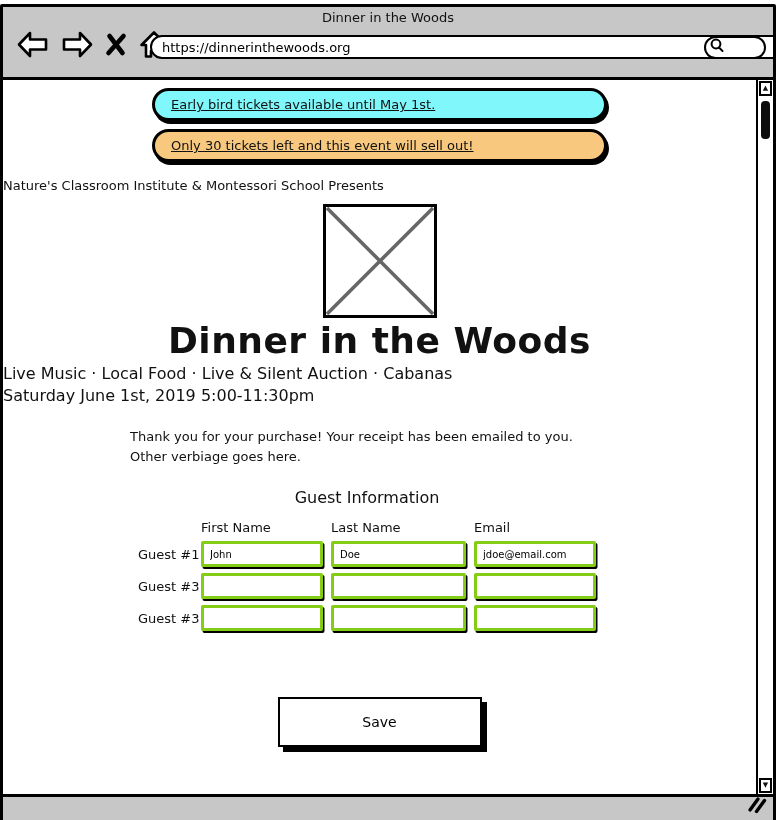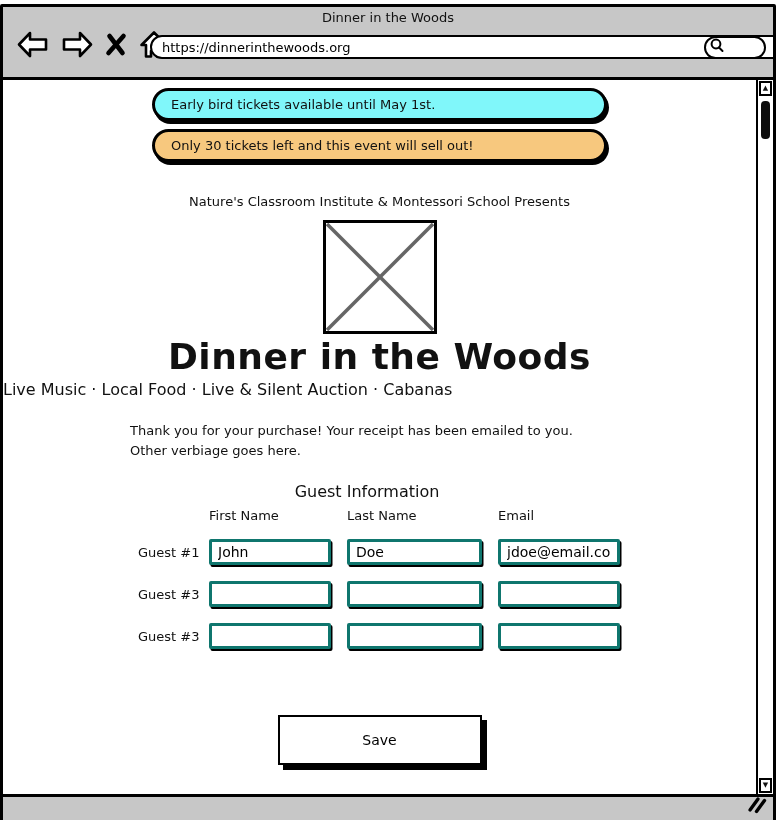--- a/index.html
+++ b/index.html
@@ -56,24 +56,24 @@
     padding-right: 17px; 
   }
   .banner {
     width: 455px; height: 33px;
     margin: 8px auto 0;
     border: 3px solid #000; border-radius: 17px;
     box-shadow: 2px 3px 0 #000;
     display: flex; align-items: center;
     padding-left: 16px;
     font-size: 13px;
+    text-decoration: underline;
   }
   .presenter {
-    margin-top: 32px;
-    text-align: center;
+    margin-top: 16px;
     font-size: 13px;
   }
   .imgph {
     width: 114px; height: 114px;
     margin: 11px auto 0;
     display: block;
   }
   .bigtitle {
     margin-top: 2px;
     text-align: center;
@@ -91,36 +91,35 @@
     font-size: 13px;
     line-height: 20px;
   }
   .guest-section { margin: 20px 0 0 135px; width: 458px; }
   .guest-heading {
     text-align: center;
     font-size: 16px;
     line-height: 22px;
   }
   .guest-grid {
-    margin-top: 5px;
+    margin-top: 11px;
     display: grid;
     grid-template-columns: 55px 122px 135px 122px;
     column-gap: 8px;
     row-gap: 6px;
     align-items: center;
-    gap: 16px;
   }
   .col-header { font-size: 13px; align-self: end; }
   .row-label { font-size: 13px; text-align: right; padding-right: 4px; white-space: nowrap; }
   .guest-input {
     width: 100%; height: 26px;
-    border: 3px solid #0f766e; border-radius: 2px;
+    border: 3px solid #84cc16; border-radius: 2px;
     box-shadow: 1.5px 2px 0 #000;
     font-family: "DejaVu Sans", sans-serif;
-    font-size: 14px;
+    font-size: 10px;
     padding: 0 6px;
     outline: none;
     background: #fff;
   }
   .save-btn {
     display: block;
     margin: 66px auto 0;
     width: 204px; height: 50px;
     background: #fff;
     border: 2.5px solid #000;
@@ -219,20 +218,21 @@
     <div class="presenter">Nature's Classroom Institute &amp; Montessori School Presents</div>
 
     <svg class="imgph" viewBox="0 0 114 114">
       <rect x="1.5" y="1.5" width="111" height="111" fill="#fff" stroke="#000" stroke-width="3"></rect>
       <line x1="4" y1="4" x2="110" y2="110" stroke="#666" stroke-width="3.5"></line>
       <line x1="110" y1="4" x2="4" y2="110" stroke="#666" stroke-width="3.5"></line>
     </svg>
 
     <div class="bigtitle">Dinner in the Woods</div>
     <div class="tagline">Live Music · Local Food · Live &amp; Silent Auction · Cabanas</div>
+    <div class="datetime">Saturday June 1st, 2019 5:00-11:30pm</div>
 
     <div class="thanks">
       <div>Thank you for your purchase! Your receipt has been emailed to you.</div>
       <div>Other verbiage goes here.</div>
     </div>
 
     <div class="guest-section">
       <div class="guest-heading">Guest Information</div>
       <div class="guest-grid">
         <span></span>

